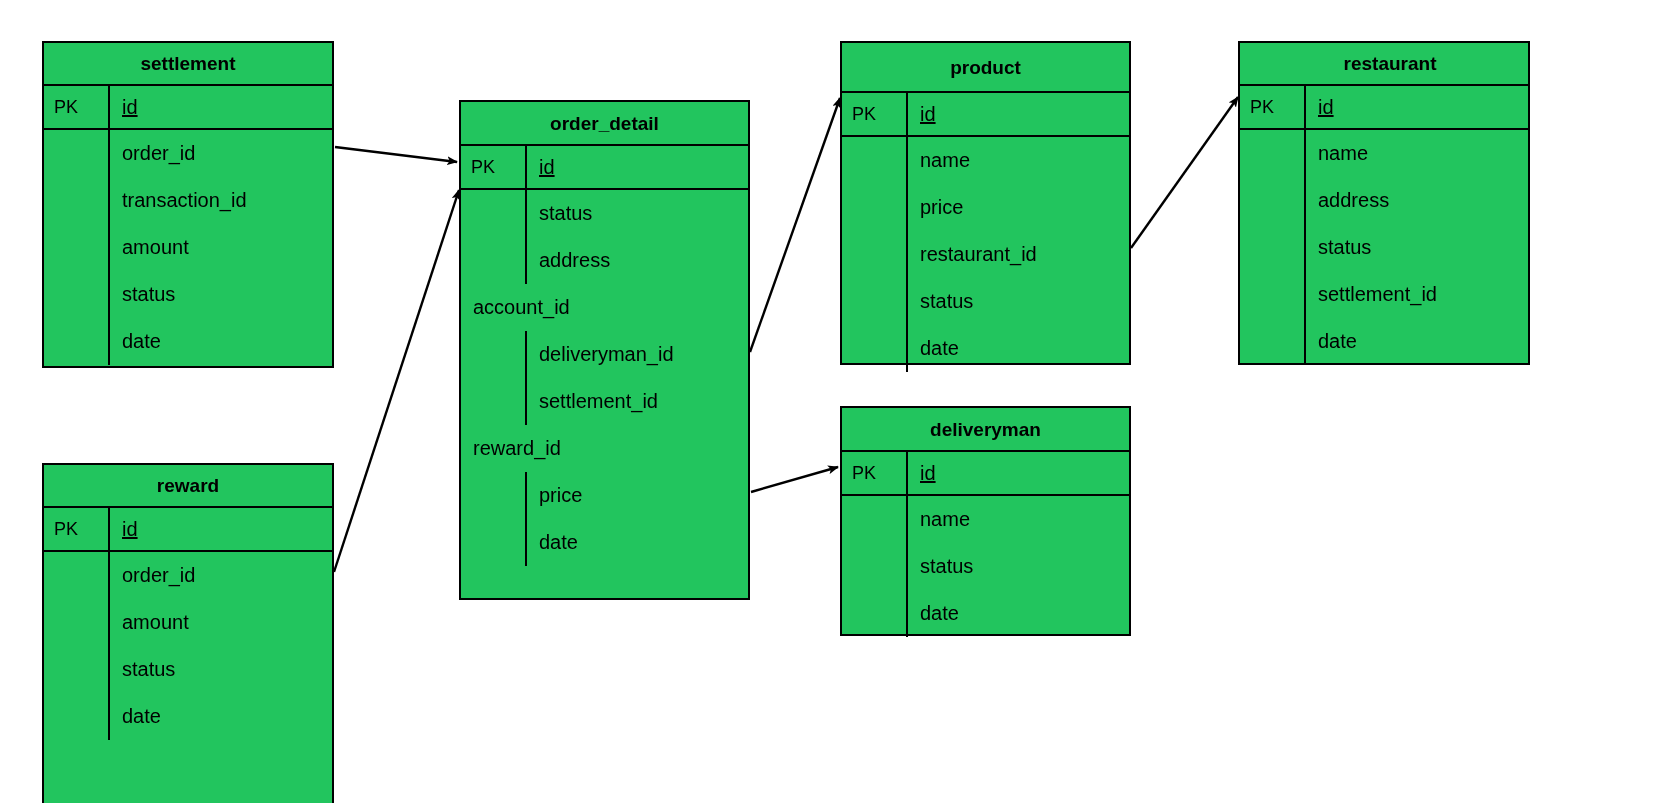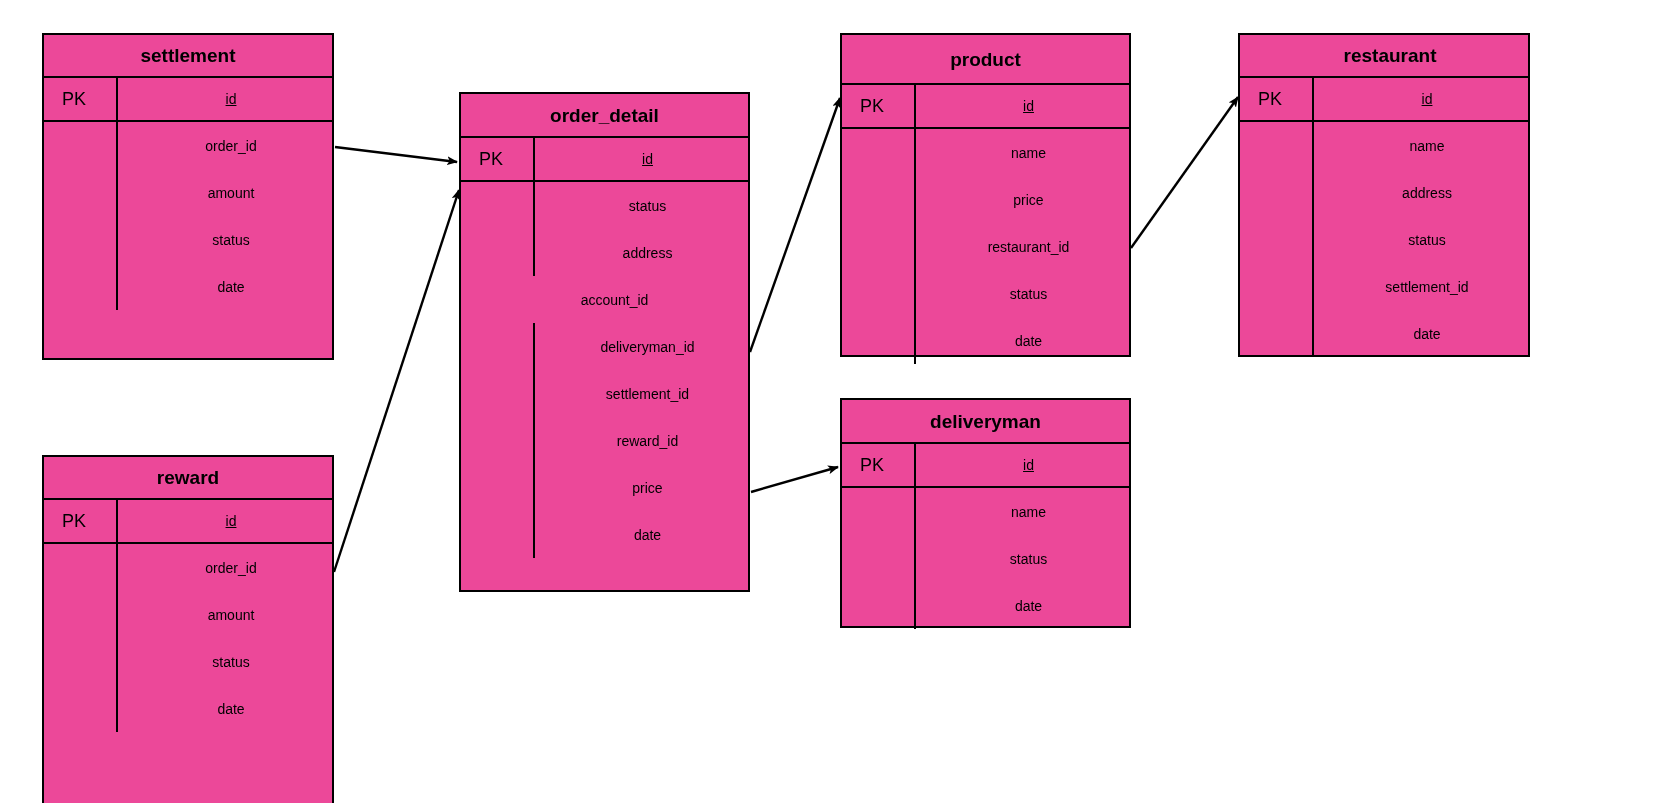--- a/index.html
+++ b/index.html
@@ -25,22 +25,23 @@
     top: 0;
     width: 1666px;
     height: 803px;
     pointer-events: none;
     z-index: 1;
   }
   .entity {
     position: absolute;
     box-sizing: border-box;
     border: 2px solid #000000;
-    background: #ec4899;
+    background: #22c55e;
     z-index: 2;
+    margin-top: 8px;
   }
   .entity-title {
     box-sizing: border-box;
     width: 100%;
     text-align: center;
     font-weight: bold;
     font-size: 19px;
     color: #000000;
     border-bottom: 2px solid #000000;
     line-height: 1;
@@ -51,44 +52,42 @@
   .entity-body {
     display: flex;
     flex-direction: column;
     width: 100%;
   }
   .row {
     display: flex;
     flex-direction: row;
     width: 100%;
     box-sizing: border-box;
-    padding-left: 8px;
   }
   .row.pk-row {
     border-bottom: 2px solid #000000;
   }
   .cell-key {
     box-sizing: border-box;
     border-right: 2px solid #000000;
     display: flex;
     align-items: center;
     padding-left: 10px;
     font-size: 18px;
     color: #000000;
     flex: 0 0 auto;
   }
   .cell-attr {
     box-sizing: border-box;
     display: flex;
     align-items: center;
     padding-left: 12px;
-    font-size: 14px;
+    font-size: 20px;
     color: #000000;
     flex: 1 1 auto;
-    justify-content: center;
   }
   .cell-attr.underline span {
     text-decoration: underline;
   }
 </style>
 </head>
 <body>
 
 <div id="canvas">
 
@@ -116,20 +115,24 @@
             <div class="cell-attr underline">
               <span>id</span>
             </div>
           </div>
           <div class="row" style="height: 47px;">
             <div class="cell-key" style="width: 66px;"></div>
             <div class="cell-attr">order_id</div>
           </div>
           <div class="row" style="height: 47px;">
             <div class="cell-key" style="width: 66px;"></div>
+            <div class="cell-attr">transaction_id</div>
+          </div>
+          <div class="row" style="height: 47px;">
+            <div class="cell-key" style="width: 66px;"></div>
             <div class="cell-attr">amount</div>
           </div>
           <div class="row" style="height: 47px;">
             <div class="cell-key" style="width: 66px;"></div>
             <div class="cell-attr">status</div>
           </div>
           <div class="row" style="height: 47px;">
             <div class="cell-key" style="width: 66px;"></div>
             <div class="cell-attr">date</div>
           </div>
@@ -157,21 +160,21 @@
             <div class="cell-attr">account_id</div>
           </div>
           <div class="row" style="height: 47px;">
             <div class="cell-key" style="width: 66px;"></div>
             <div class="cell-attr">deliveryman_id</div>
           </div>
           <div class="row" style="height: 47px;">
             <div class="cell-key" style="width: 66px;"></div>
             <div class="cell-attr">settlement_id</div>
           </div>
-          <div class="row" style="height: 47px;">
+          <div class="row" style="height: 47px; flex-direction: column;">
             <div class="cell-key" style="width: 66px;"></div>
             <div class="cell-attr">reward_id</div>
           </div>
           <div class="row" style="height: 47px;">
             <div class="cell-key" style="width: 66px;"></div>
             <div class="cell-attr">price</div>
           </div>
           <div class="row" style="height: 47px;">
             <div class="cell-key" style="width: 66px;"></div>
             <div class="cell-attr">date</div>

